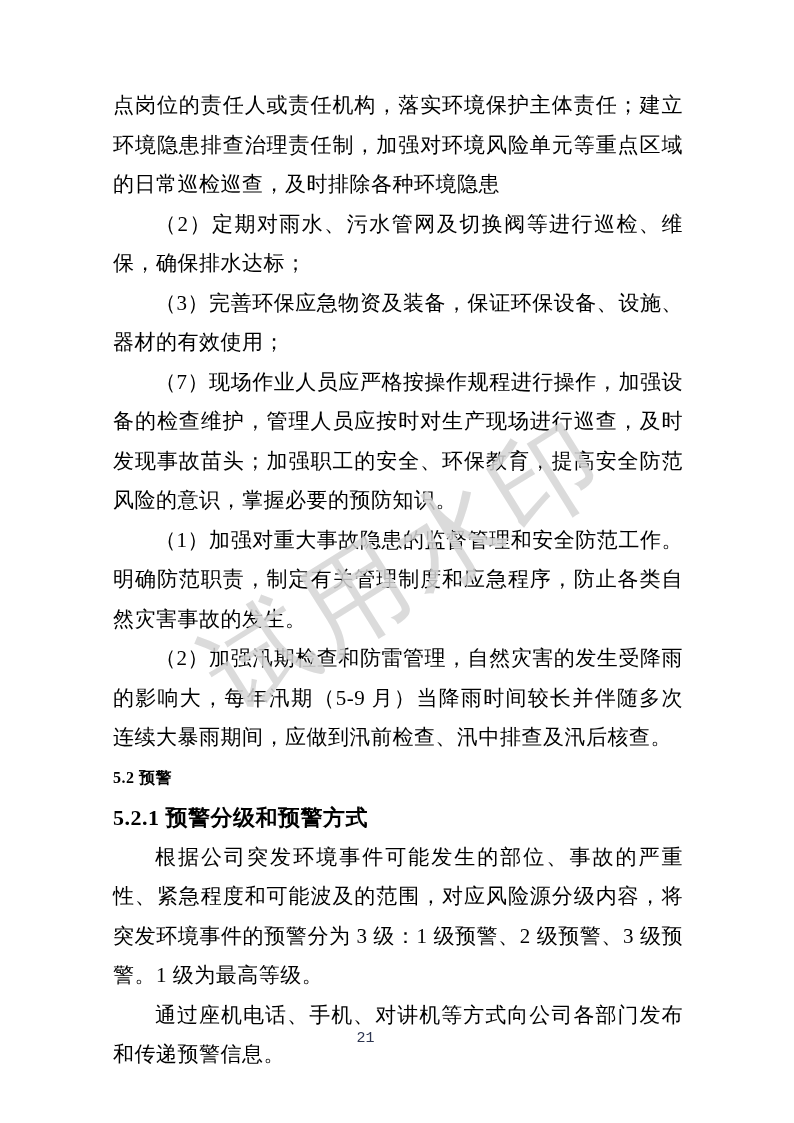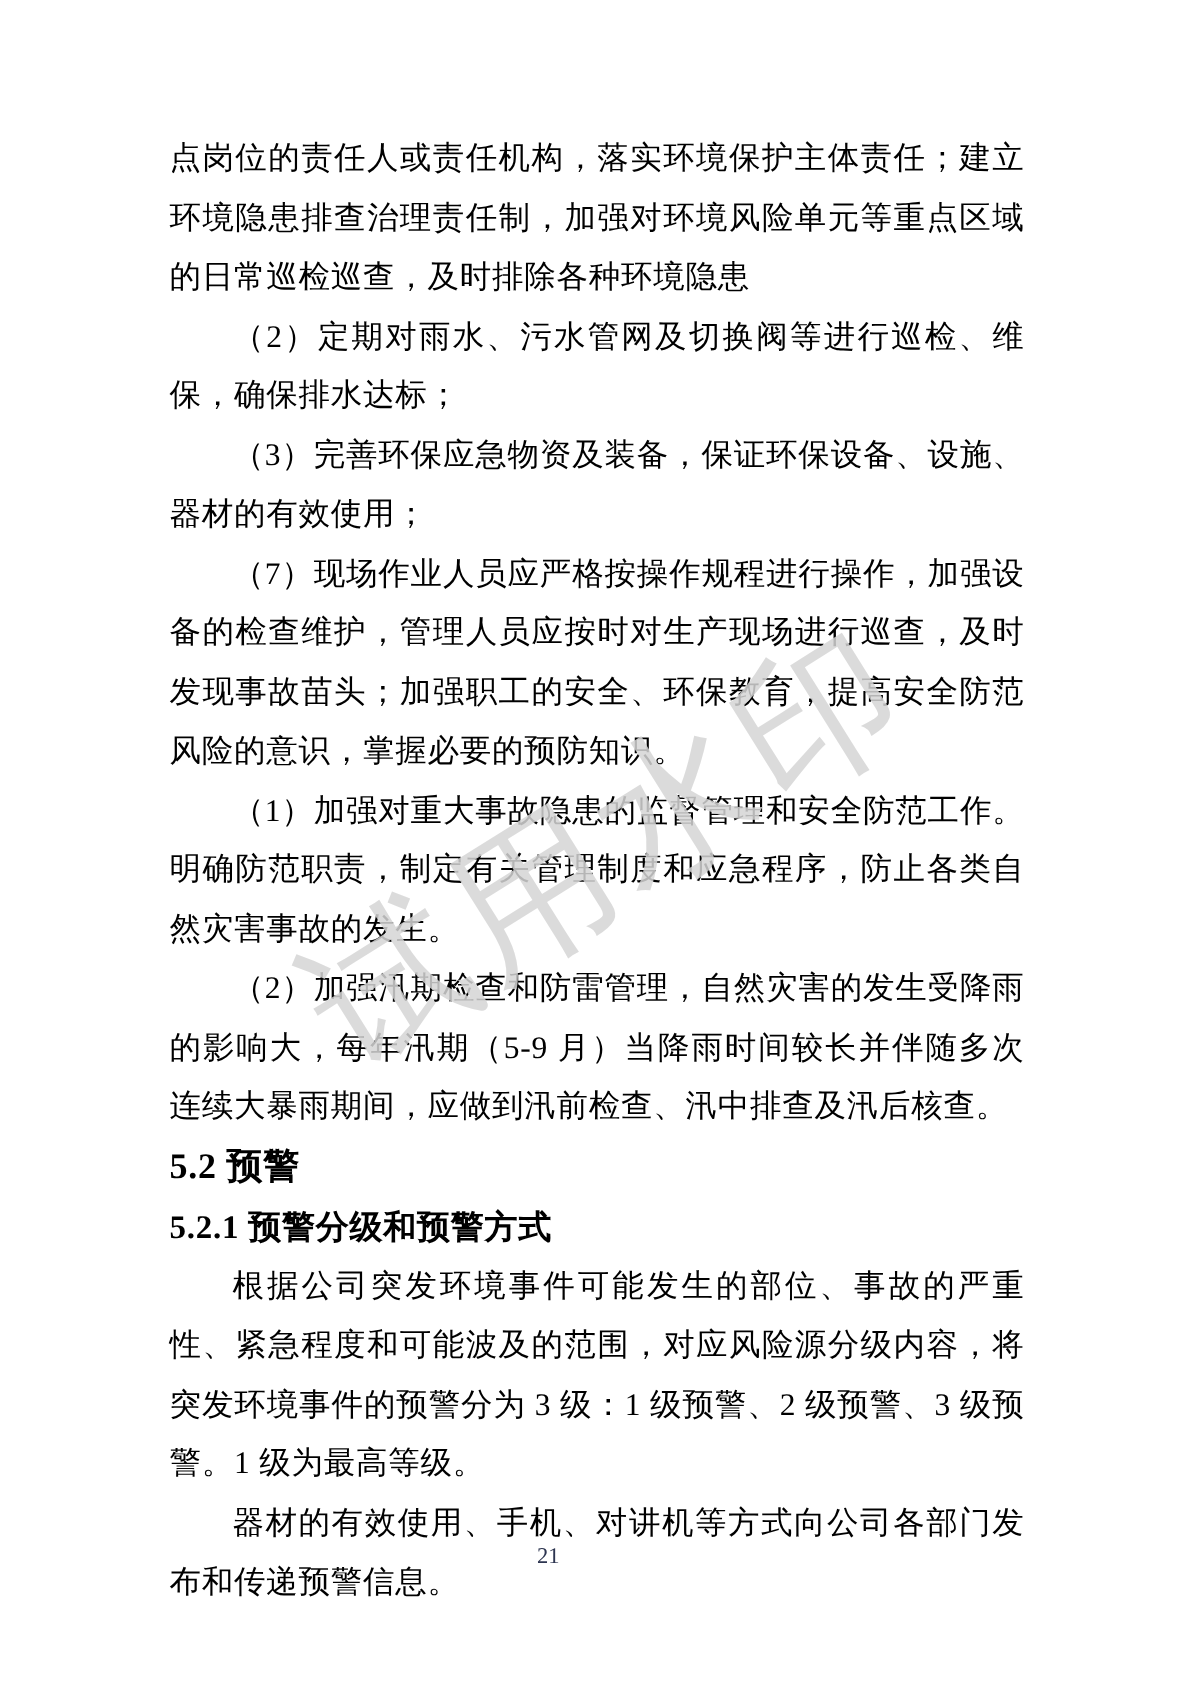--- a/index.html
+++ b/index.html
@@ -27,21 +27,21 @@
   }
   p.body {
     font-size: 21px;
     line-height: 39.5px;
     text-align: justify;
     letter-spacing: 0.5px;
     color: #000000;
   }
   p.indent { text-indent: 2em; }
   h2.heading-1 {
-    font-size: 24px;
+    font-size: 16px;
     font-weight: bold;
     line-height: 40px;
     color: #000000;
     letter-spacing: 0.5px;
   }
   h3.heading-2 {
     font-size: 22px;
     font-weight: bold;
     line-height: 40px;
     color: #000000;
@@ -66,38 +66,38 @@
     font-family: "Liberation Serif", "DejaVu Serif", serif;
   }
   .page-number {
     position: absolute;
     left: 0;
     right: 0;
     bottom: 76px;
     text-align: center;
     font-size: 15px;
     color: #2d3550;
-    font-family: Liberation Serif, serif;
+    font-family: Liberation Mono, monospace;
   }
 </style>
 </head>
 <body>
 
 <div class="page">
 
   <div class="content">
     <p class="body">点岗位的责任人或责任机构，落实环境保护主体责任；建立环境隐患排查治理责任制，加强对环境风险单元等重点区域的日常巡检巡查，及时排除各种环境隐患</p>
     <p class="body indent">（2）定期对雨水、污水管网及切换阀等进行巡检、维保，确保排水达标；</p>
     <p class="body indent">（3）完善环保应急物资及装备，保证环保设备、设施、器材的有效使用；</p>
     <p class="body indent">（7）现场作业人员应严格按操作规程进行操作，加强设备的检查维护，管理人员应按时对生产现场进行巡查，及时发现事故苗头；加强职工的安全、环保教育，提高安全防范风险的意识，掌握必要的预防知识。</p>
     <p class="body indent">（1）加强对重大事故隐患的监督管理和安全防范工作。明确防范职责，制定有关管理制度和应急程序，防止各类自然灾害事故的发生。</p>
     <p class="body indent">（2）加强汛期检查和防雷管理，自然灾害的发生受降雨的影响大，每年汛期（5-9 月）当降雨时间较长并伴随多次连续大暴雨期间，应做到汛前检查、汛中排查及汛后核查。</p>
     <h2 class="heading-1">5.2 预警</h2>
     <h3 class="heading-2">5.2.1 预警分级和预警方式</h3>
     <p class="body indent">根据公司突发环境事件可能发生的部位、事故的严重性、紧急程度和可能波及的范围，对应风险源分级内容，将突发环境事件的预警分为 3 级：1 级预警、2 级预警、3 级预警。1 级为最高等级。</p>
-    <p class="body indent">器材的有效使用、手机、对讲机等方式向公司各部门发布和传递预警信息。</p>
+    <p class="body indent">通过座机电话、手机、对讲机等方式向公司各部门发布和传递预警信息。</p>
   </div>
 
   <div class="watermark">试用水印</div>
 
   <div class="page-number">21</div>
 
 </div>
 
 </body></html>

